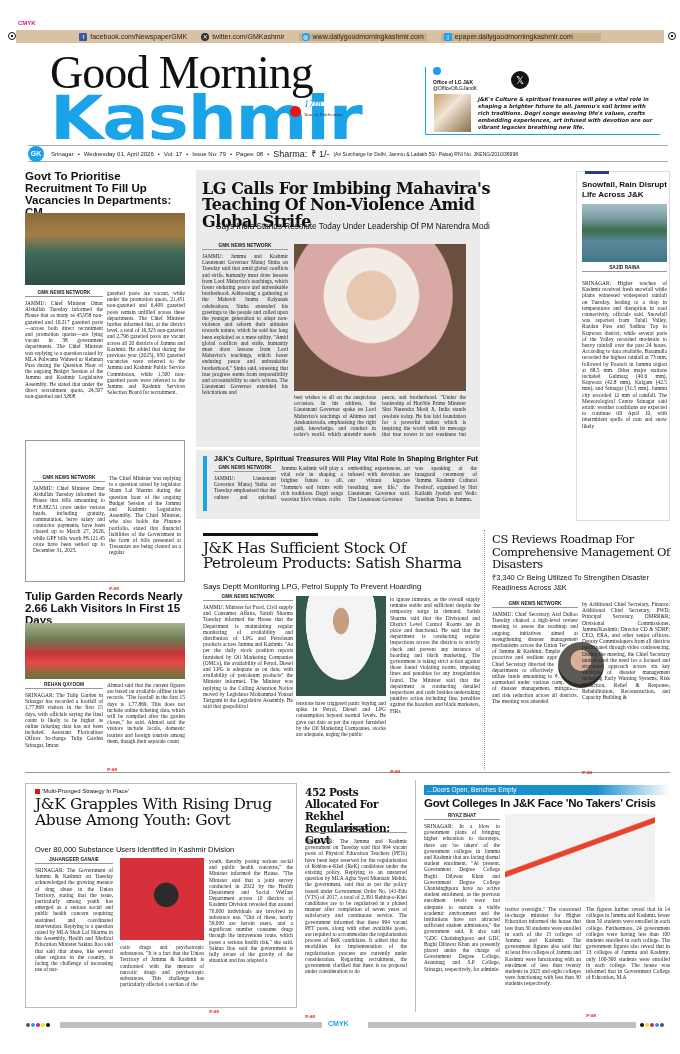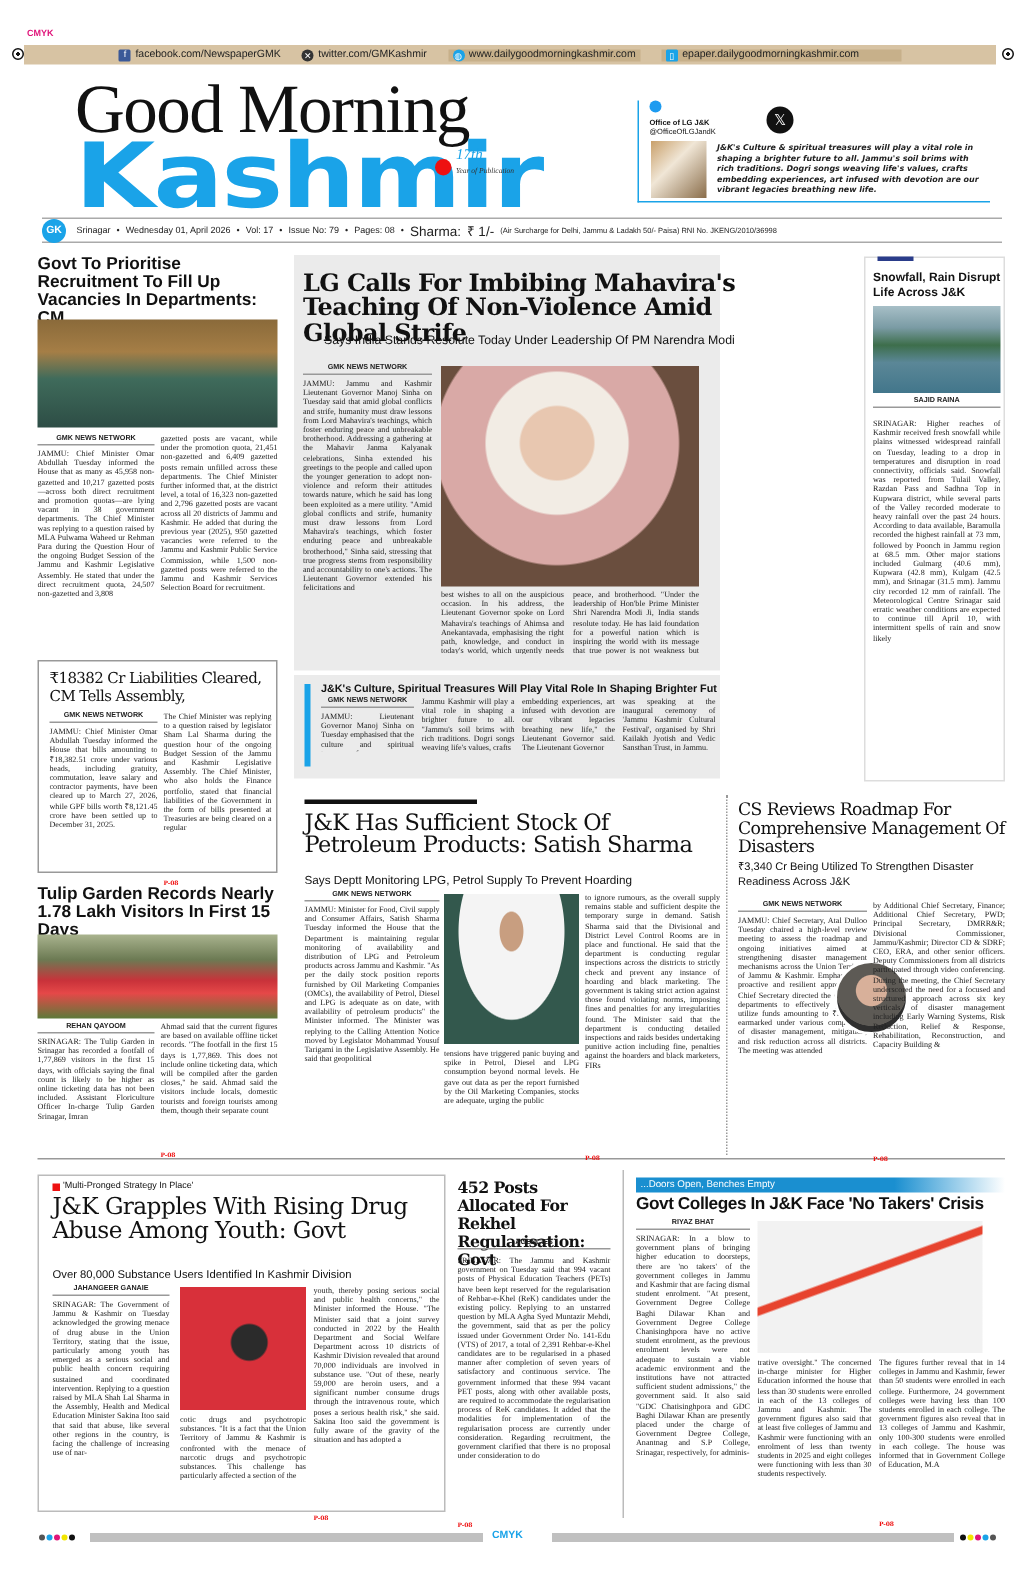--- a/index.html
+++ b/index.html
@@ -104,34 +104,33 @@
 <div class="abs img" style="left:25px;top:213px;width:160px;height:72px;background:linear-gradient(180deg,#8a6a3a 0%,#a57e46 30%,#3f6b5b 55%,#2d4d45 100%)"></div>
 <div class="abs" style="left:25px;top:290px;width:160px;height:130px;display:flex;gap:4px">
   <div style="width:78px">
     <div class="byline">GMK NEWS NETWORK</div>
     <div class="body-txt" style="height:118px">JAMMU: Chief Minister Omar Abdullah Tuesday informed the House that as many as 45,958 non-gazetted and 10,217 gazetted posts—across both direct recruitment and promotion quotas—are lying vacant in 38 government departments. The Chief Minister was replying to a question raised by MLA Pulwama Waheed ur Rehman Para during the Question Hour of the ongoing Budget Session of the Jammu and Kashmir Legislative Assembly. He stated that under the direct recruitment quota, 24,507 non-gazetted and 3,808</div>
   </div>
   <div class="body-txt" style="width:78px;height:130px">gazetted posts are vacant, while under the promotion quota, 21,451 non-gazetted and 6,409 gazetted posts remain unfilled across these departments. The Chief Minister further informed that, at the district level, a total of 16,323 non-gazetted and 2,796 gazetted posts are vacant across all 20 districts of Jammu and Kashmir. He added that during the previous year (2025), 950 gazetted vacancies were referred to the Jammu and Kashmir Public Service Commission, while 1,500 non-gazetted posts were referred to the Jammu and Kashmir Services Selection Board for recruitment.</div>
 </div>
 
 <div class="abs" style="left:25px;top:440px;width:160px;height:142px;border:1px solid #999">
-  <div class="abs hl-serif" style="left:7px;top:6px;width:150px;font-size:10px;font-weight:normal;line-height:12px">₹18382 Cr Liabilities Cleared, CM Tells Assembly,</div>
   <div class="abs" style="left:7px;top:34px;width:148px;display:flex;gap:4px">
     <div style="width:72px">
       <div class="byline">GMK NEWS NETWORK</div>
       <div class="body-txt" style="height:95px">JAMMU: Chief Minister Omar Abdullah Tuesday informed the House that bills amounting to ₹18,382.51 crore under various heads, including gratuity, commutation, leave salary and contractor payments, have been cleared up to March 27, 2026, while GPF bills worth ₹8,121.45 crore have been settled up to December 31, 2025.</div>
     </div>
     <div style="width:72px">
       <div class="body-txt" style="height:100px">The Chief Minister was replying to a question raised by legislator Sham Lal Sharma during the question hour of the ongoing Budget Session of the Jammu and Kashmir Legislative Assembly. The Chief Minister, who also holds the Finance portfolio, stated that financial liabilities of the Government in the form of bills presented at Treasuries are being cleared on a regular</div>
       <span class="cont" style="font-size:4px">P-08</span>
     </div>
   </div>
 </div>
 
-<div class="abs hl-sans" style="left:25px;top:590px;width:165px;font-size:11.5px">Tulip Garden Records Nearly 1.78 Lakh Visitors In First 15 Days</div>
+<div class="abs hl-sans" style="left:25px;top:590px;width:165px;font-size:11.5px">Tulip Garden Records Nearly 2.66 Lakh Visitors In First 15 Days</div>
 <div class="abs img" style="left:25px;top:623px;width:160px;height:56px;background:linear-gradient(180deg,#a9b38e 0%,#6c7a53 30%,#c9323a 55%,#e54848 70%,#5d7a3a 100%)"></div>
 <div class="abs" style="left:25px;top:682px;width:160px;display:flex;gap:4px">
   <div style="width:78px">
     <div class="byline">REHAN QAYOOM</div>
     <div class="body-txt" style="height:70px">SRINAGAR: The Tulip Garden in Srinagar has recorded a footfall of 1,77,869 visitors in the first 15 days, with officials saying the final count is likely to be higher as online ticketing data has not been included. Assistant Floriculture Officer In-charge Tulip Garden Srinagar, Imran</div>
   </div>
   <div style="width:78px">
     <div class="body-txt" style="height:74px">Ahmad said that the current figures are based on available offline ticket records. "The footfall in the first 15 days is 1,77,869. This does not include online ticketing data, which will be compiled after the garden closes," he said. Ahmad said the visitors include locals, domestic tourists and foreign tourists among them, though their separate count</div>
     <span class="cont" style="font-size:4px">P-08</span>
   </div>

